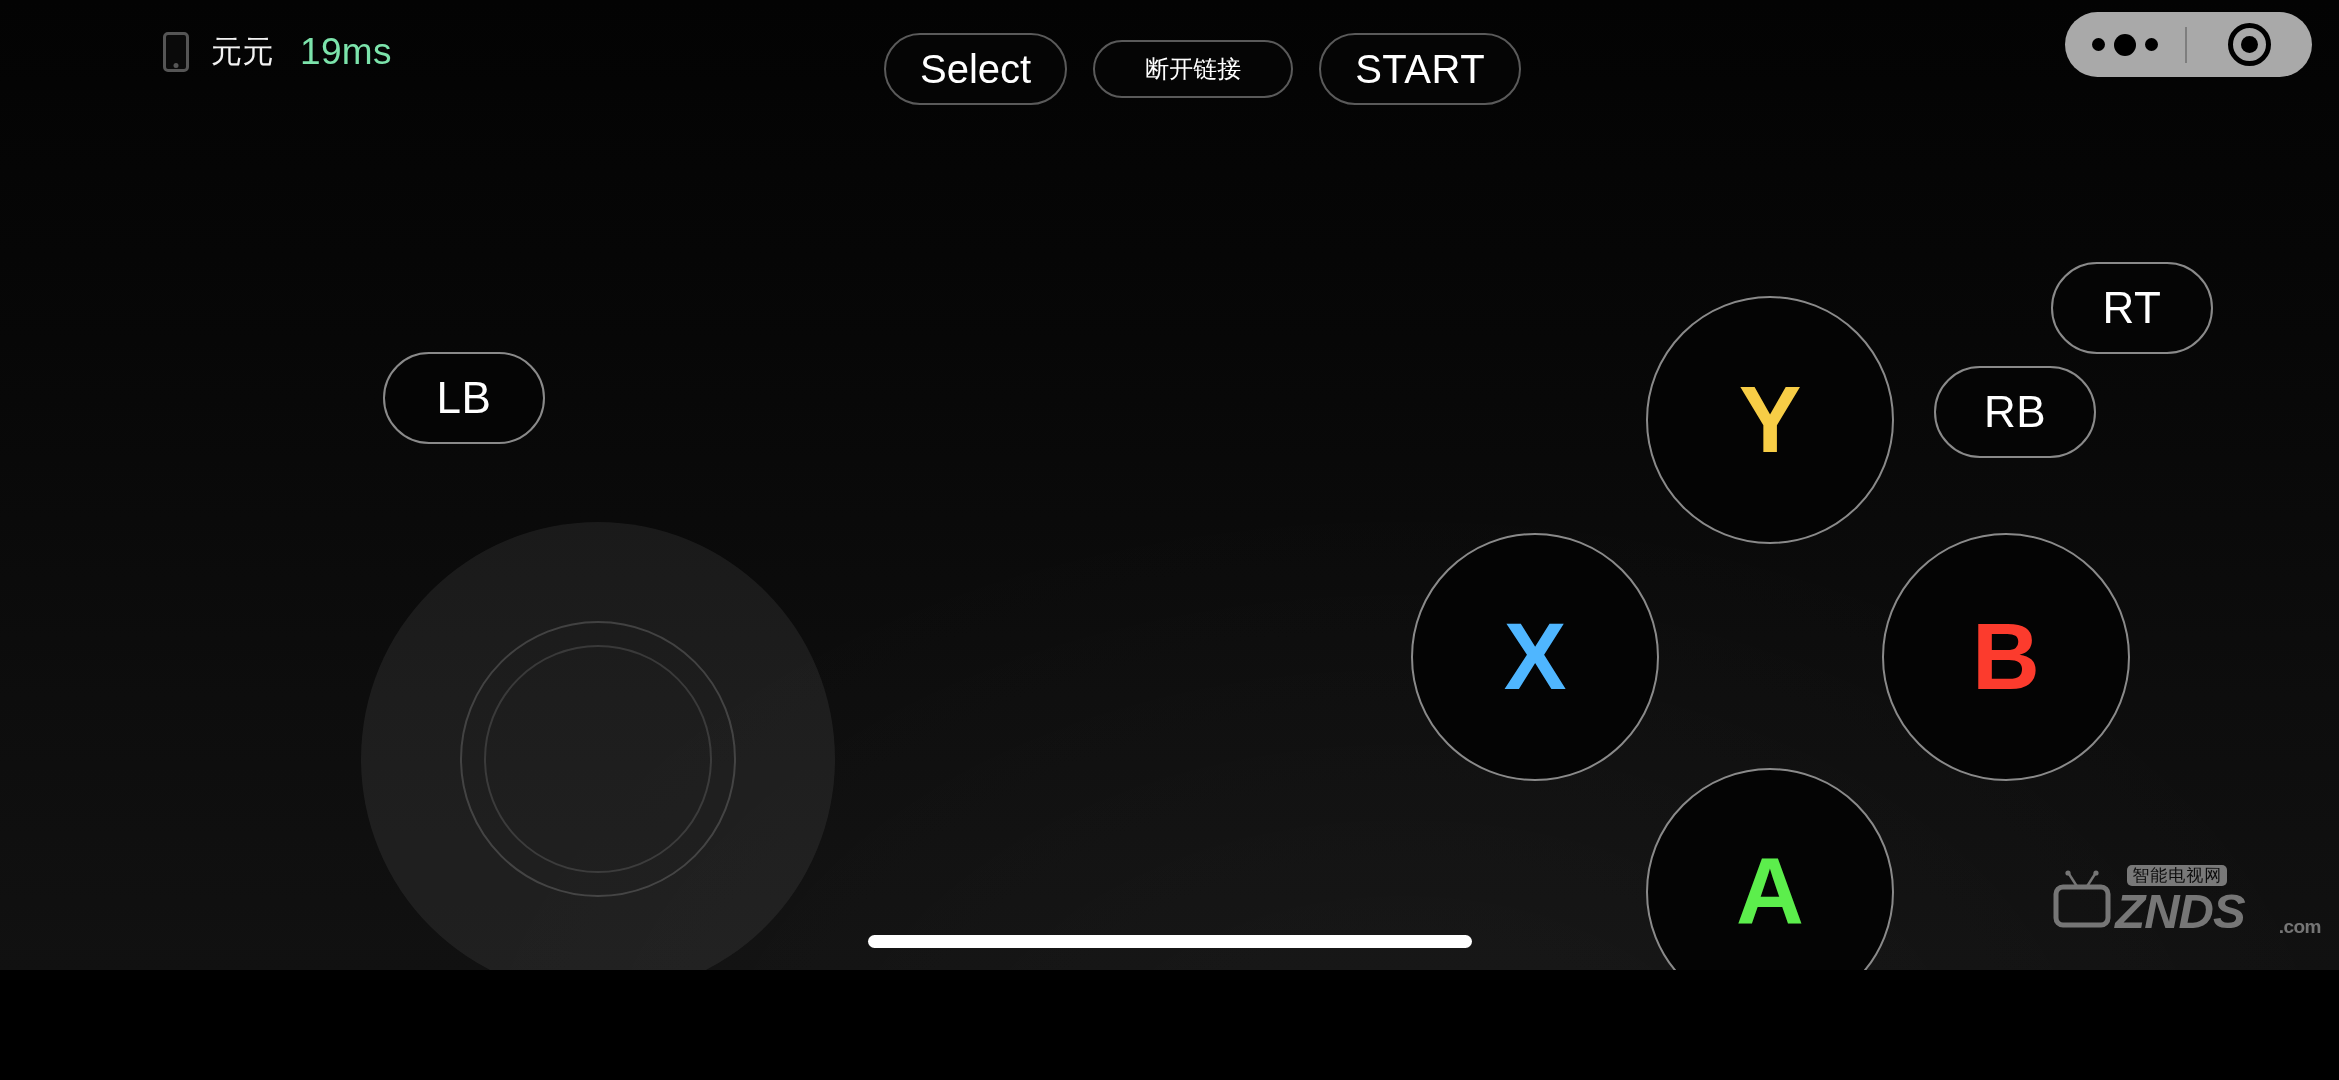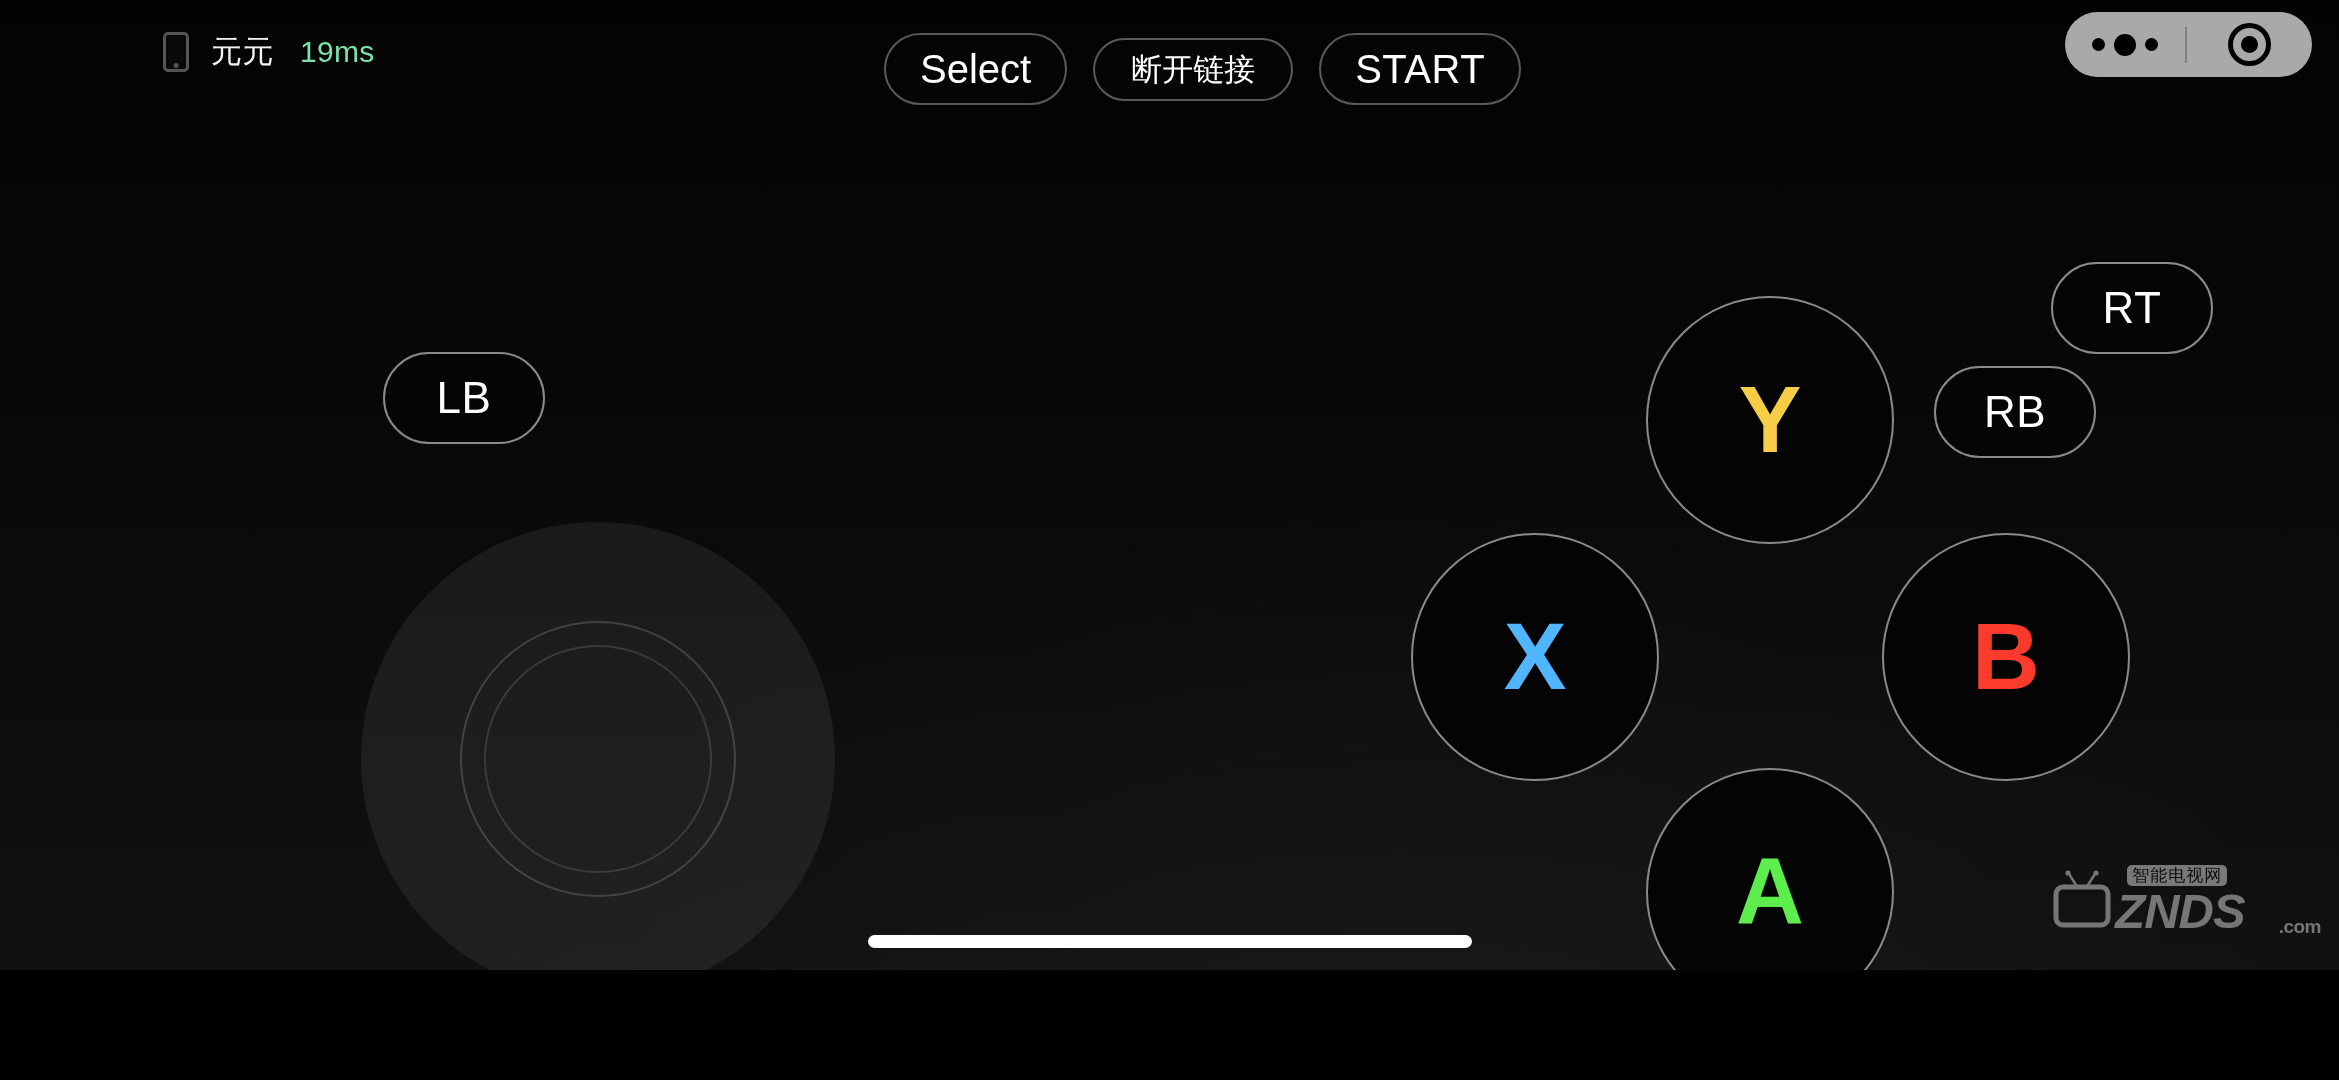--- a/index.html
+++ b/index.html
@@ -58,21 +58,21 @@
   }
   #device-name {
     color: #f2f2f2;
     font-size: 31px;
     letter-spacing: 0.5px;
     margin-right: 26px;
     white-space: nowrap;
   }
   #latency {
     color: #7ce3ab;
-    font-size: 30px;
+    font-size: 37px;
     font-weight: 400;
     letter-spacing: 0.3px;
     white-space: nowrap;
   }
 
   
   #system-buttons {
     position: absolute;
     left: 884px;
     top: 33px;
@@ -89,21 +89,21 @@
     line-height: 1;
     padding: 14px 34px;
     white-space: nowrap;
     box-sizing: border-box;
     display: flex;
     align-items: center;
     justify-content: center;
     min-height: 58px;
   }
   #btn-select { min-width: 170px; }
-  #btn-disconnect { min-width: 200px; font-size: 31px; }
+  #btn-disconnect { min-width: 200px; font-size: 24px; }
   #btn-start { min-width: 175px; letter-spacing: 0.5px; }
 
   
   #assistive-pill {
     position: absolute;
     right: 27px;
     top: 12px;
     width: 247px;
     height: 65px;
     border-radius: 999px;

